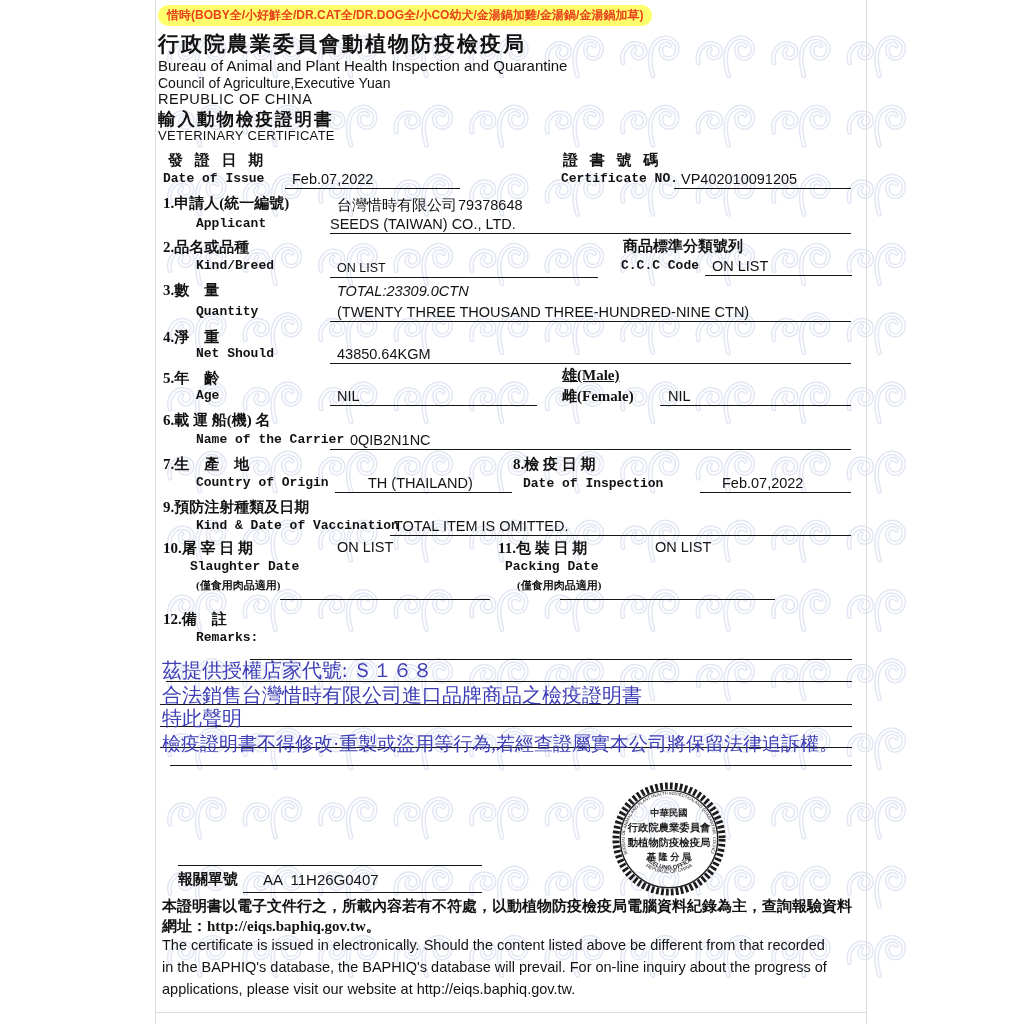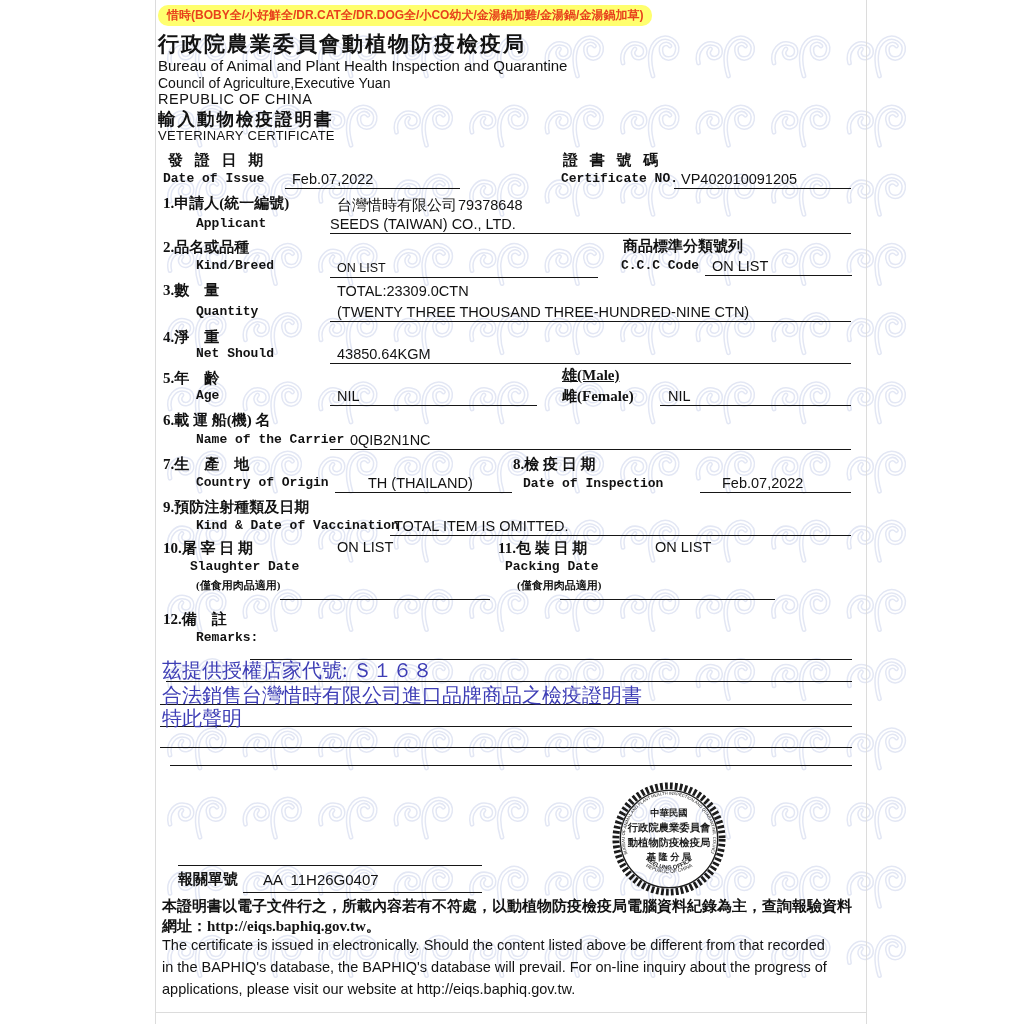--- a/index.html
+++ b/index.html
@@ -905,21 +905,21 @@
     <div class="t zh" style="left:163px;top:238px;">2.品名或品種</div>
     <div class="t lab" style="left:196px;top:258px;">Kind/Breed</div>
     <div class="t val" style="left:337px;top:261px;font-size:12.5px;">ON LIST</div>
     <div class="rule" style="left:330px;top:277px;width:268px;"></div>
     <div class="t zh" style="left:623px;top:237px;">商品標準分類號列</div>
     <div class="t lab" style="left:621px;top:258px;">C.C.C Code</div>
     <div class="t val" style="left:712px;top:258px;">ON LIST</div>
     <div class="rule" style="left:705px;top:275px;width:147px;"></div>
 
     <div class="t zh" style="left:163px;top:281px;">3.數　量</div>
-    <div class="t val" style="left:337px;top:283px;">TOTAL:23309.0CTN</div>
+    <div class="t val" style="left:337px;top:283px;font-style:italic;">TOTAL:23309.0CTN</div>
     <div class="t lab" style="left:196px;top:304px;">Quantity</div>
     <div class="t val" style="left:337px;top:304px;">(TWENTY THREE THOUSAND THREE-HUNDRED-NINE CTN)</div>
     <div class="rule" style="left:330px;top:321px;width:521px;"></div>
 
     <div class="t zh" style="left:163px;top:328px;">4.淨　重</div>
     <div class="t lab" style="left:196px;top:346px;">Net Should</div>
     <div class="t val" style="left:337px;top:346px;">43850.64KGM</div>
     <div class="rule" style="left:330px;top:363px;width:521px;"></div>
 
     <div class="t zh" style="left:163px;top:369px;">5.年　齡</div>
@@ -965,20 +965,21 @@
     <div class="t lab" style="left:196px;top:630px;">Remarks:</div>
     <div class="rule" style="left:250px;top:659px;width:602px;"></div>
     <div class="rule" style="left:166px;top:681px;width:686px;"></div>
     <div class="rule" style="left:160px;top:704px;width:692px;"></div>
     <div class="rule" style="left:160px;top:726px;width:692px;"></div>
     <div class="rule" style="left:160px;top:747px;width:692px;"></div>
     <div class="rule" style="left:170px;top:765px;width:682px;"></div>
     <div class="t blue" style="left:162px;top:657px;">茲提供授權店家代號: Ｓ１６８</div>
     <div class="t blue" style="left:162px;top:682px;">合法銷售台灣惜時有限公司進口品牌商品之檢疫證明書</div>
     <div class="t blue" style="left:162px;top:705px;">特此聲明</div>
+    <div class="t blue" style="left:162px;top:731px;font-size:19px;">檢疫證明書不得修改·重製或盜用等行為,若經查證屬實本公司將保留法律追訴權。</div>
 
     <svg width="118" height="118" viewBox="0 0 120 120" style="position:absolute;left:610px;top:780px;">
       <defs>
         <path id="arcTop" d="M 17.7,75.3 A 45,45 0 1 1 102.3,75.3"></path>
         <path id="arcBotInner" d="M 28,66 A 33,33 0 0 0 92,66"></path>
         <path id="arcBotOuter" d="M 16,62 A 46,46 0 0 0 104,62"></path>
       </defs>
       <circle cx="60" cy="60" r="54" fill="none" stroke="#1c1c1c" stroke-width="7" stroke-dasharray="2.8 2.2"></circle>
       <circle cx="60" cy="60" r="49.5" fill="none" stroke="#1c1c1c" stroke-width="1.4"></circle>
       <text font-size="4.3" fill="#1c1c1c" font-family="Liberation Sans, sans-serif">

